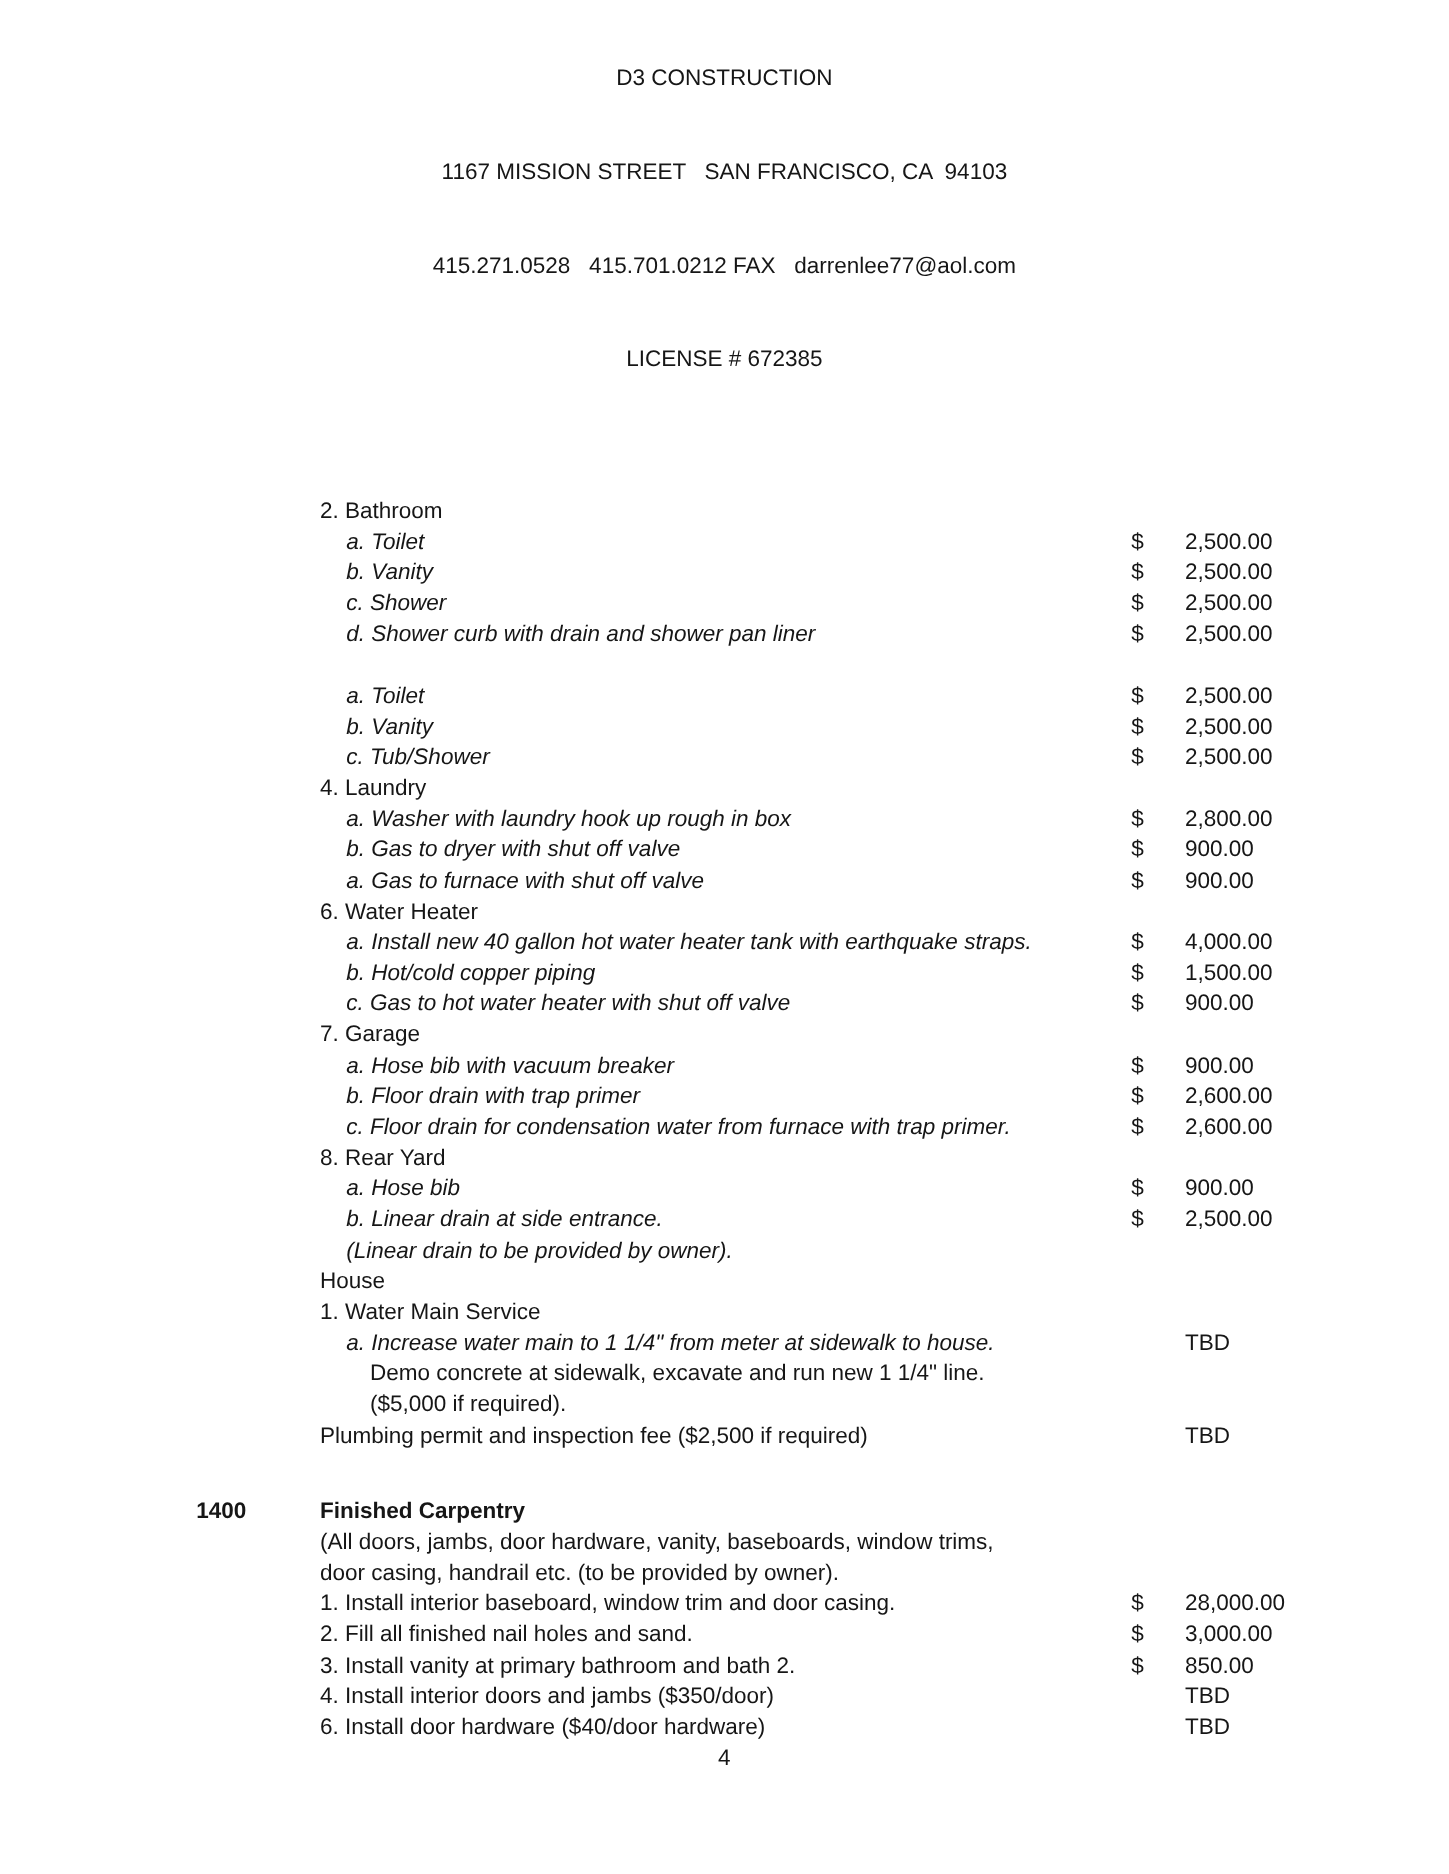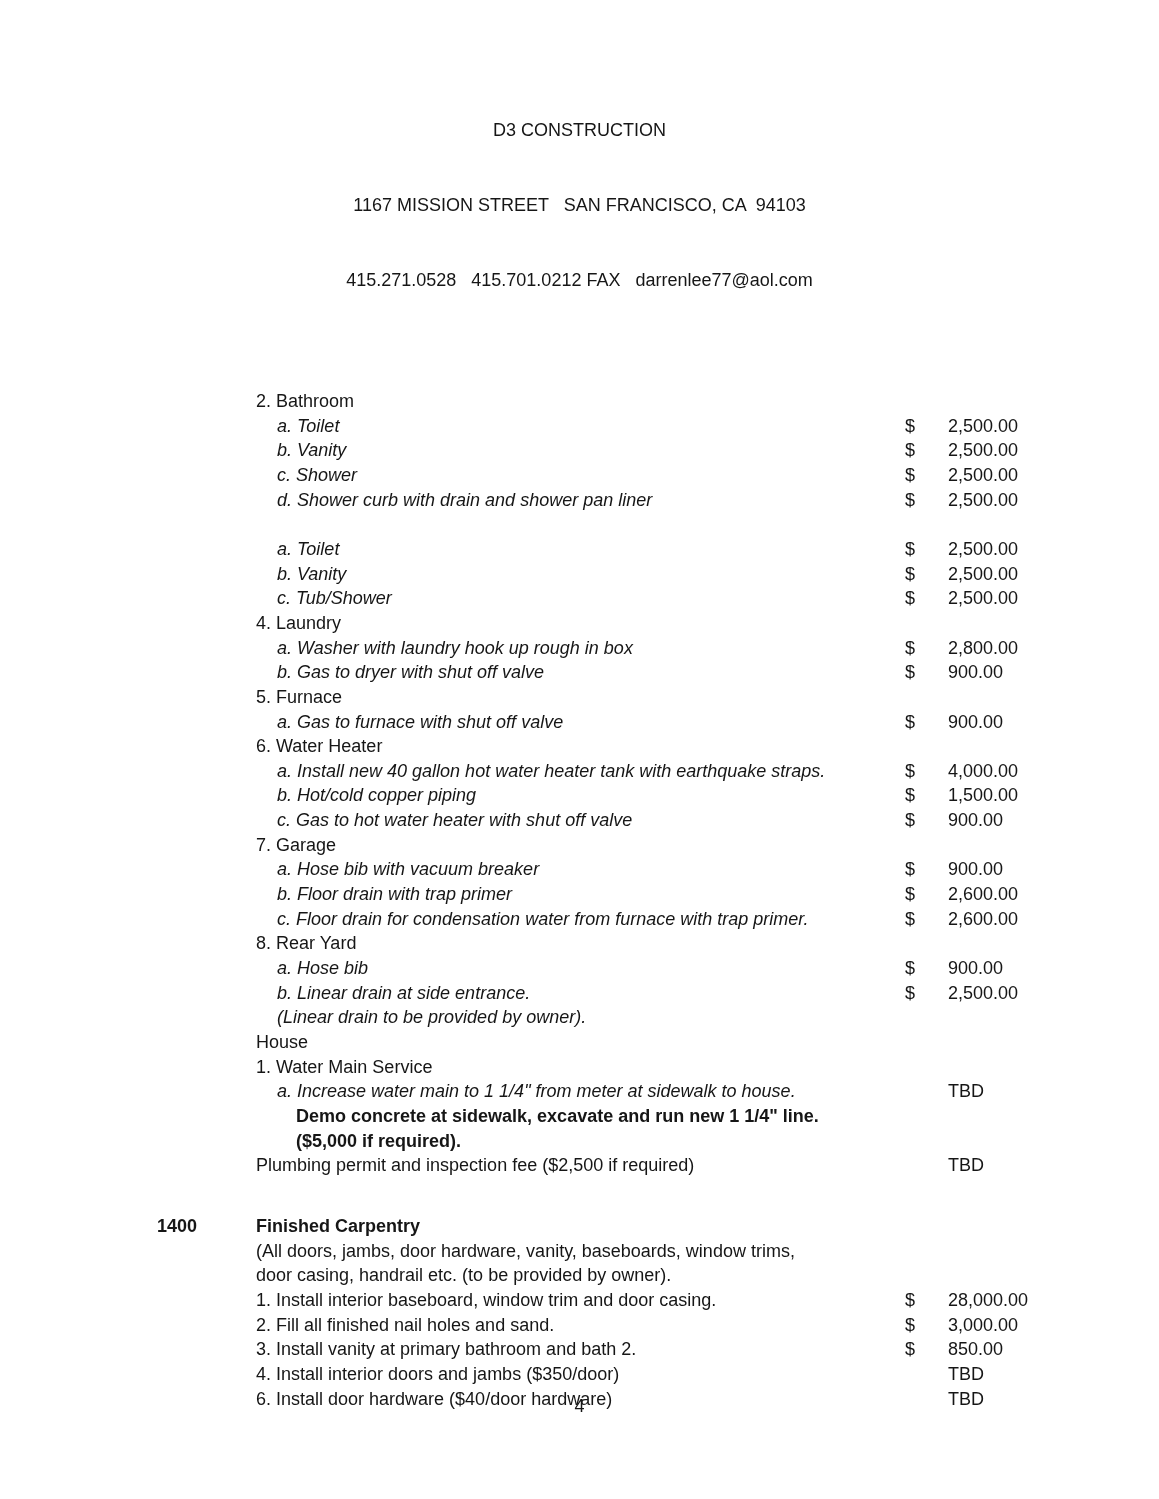--- a/index.html
+++ b/index.html
@@ -11,21 +11,20 @@
     position: relative;
     width: 1159px;
     height: 1499px;
     background: #ffffff;
     color: #161616;
     font-family: "Liberation Sans", "DejaVu Sans", sans-serif;
     font-size: 18px;
     overflow: hidden;
   }
   .letterhead {
-    padding-top: 68px;
     text-align: center;
     line-height: 25px;
     white-space: pre;
   }
   .estimate-lines {
     margin-top: 46px;
   }
   .row {
     display: grid;
     grid-template-columns: 99px 1fr 43px 132px;
@@ -33,21 +32,21 @@
     width: 923px;
     line-height: 24.65px;
     min-height: 24.65px;
     white-space: pre;
   }
   .row.gap-before {
     margin-top: 36px;
   }
   .cell { display: block; }
   .cell.text.indent-1 { padding-left: 21px; font-style: italic; }
-  .cell.text.indent-2 { padding-left: 40px; font-weight: bold; }
+  .cell.text.indent-2 { padding-left: 40px; }
   .cell.currency { text-align: left; }
   .cell.amount  { text-align: left; }
   .bold { font-weight: bold; }
   .underline { }
   .page-footer {
     position: absolute;
     top: 1394px;
     left: 0;
     width: 100%;
     text-align: center;
@@ -56,36 +55,36 @@
 </style>
 </head>
 <body>
 
 <div class="page">
 
   <header class="letterhead">
     <div>D3 CONSTRUCTION</div>
     <div>1167 MISSION STREET   SAN FRANCISCO, CA  94103</div>
     <div>415.271.0528   415.701.0212 FAX   darrenlee77@aol.com</div>
+    <div>LICENSE # 672385</div>
   </header>
 
   <main class="estimate-lines">
       <div class="row"><span class="cell code"></span><span class="cell text indent-0">2. Bathroom</span><span class="cell currency"></span><span class="cell amount"></span></div>
       <div class="row"><span class="cell code"></span><span class="cell text indent-1">a. Toilet</span><span class="cell currency">$</span><span class="cell amount">2,500.00</span></div>
       <div class="row"><span class="cell code"></span><span class="cell text indent-1">b. Vanity</span><span class="cell currency">$</span><span class="cell amount">2,500.00</span></div>
       <div class="row"><span class="cell code"></span><span class="cell text indent-1">c. Shower</span><span class="cell currency">$</span><span class="cell amount">2,500.00</span></div>
       <div class="row"><span class="cell code"></span><span class="cell text indent-1">d. Shower curb with drain and shower pan liner</span><span class="cell currency">$</span><span class="cell amount">2,500.00</span></div>
       <div class="row"><span class="cell code"></span><span class="cell currency"></span><span class="cell amount"></span></div>
       <div class="row"><span class="cell code"></span><span class="cell text indent-1">a. Toilet</span><span class="cell currency">$</span><span class="cell amount">2,500.00</span></div>
       <div class="row"><span class="cell code"></span><span class="cell text indent-1">b. Vanity</span><span class="cell currency">$</span><span class="cell amount">2,500.00</span></div>
       <div class="row"><span class="cell code"></span><span class="cell text indent-1">c. Tub/Shower</span><span class="cell currency">$</span><span class="cell amount">2,500.00</span></div>
       <div class="row"><span class="cell code"></span><span class="cell text indent-0">4. Laundry</span><span class="cell currency"></span><span class="cell amount"></span></div>
       <div class="row"><span class="cell code"></span><span class="cell text indent-1">a. Washer with laundry hook up rough in box</span><span class="cell currency">$</span><span class="cell amount">2,800.00</span></div>
       <div class="row"><span class="cell code"></span><span class="cell text indent-1">b. Gas to dryer with shut off valve</span><span class="cell currency">$</span><span class="cell amount">900.00</span></div>
-      <div class="row"><span class="cell code"></span><span class="cell text indent-0">5. Furnace</span><span class="cell currency"></span><span class="cell amount"></span></div>
       <div class="row"><span class="cell code"></span><span class="cell text indent-1">a. Gas to furnace with shut off valve</span><span class="cell currency">$</span><span class="cell amount">900.00</span></div>
       <div class="row"><span class="cell code"></span><span class="cell text indent-0">6. Water Heater</span><span class="cell currency"></span><span class="cell amount"></span></div>
       <div class="row"><span class="cell code"></span><span class="cell text indent-1">a. Install new 40 gallon hot water heater tank with earthquake straps.</span><span class="cell currency">$</span><span class="cell amount">4,000.00</span></div>
       <div class="row"><span class="cell code"></span><span class="cell text indent-1">b. Hot/cold copper piping</span><span class="cell currency">$</span><span class="cell amount">1,500.00</span></div>
       <div class="row"><span class="cell code"></span><span class="cell text indent-1">c. Gas to hot water heater with shut off valve</span><span class="cell currency">$</span><span class="cell amount">900.00</span></div>
       <div class="row"><span class="cell code"></span><span class="cell text indent-0">7. Garage</span><span class="cell currency"></span><span class="cell amount"></span></div>
       <div class="row"><span class="cell code"></span><span class="cell text indent-1">a. Hose bib with vacuum breaker</span><span class="cell currency">$</span><span class="cell amount">900.00</span></div>
       <div class="row"><span class="cell code"></span><span class="cell text indent-1">b. Floor drain with trap primer</span><span class="cell currency">$</span><span class="cell amount">2,600.00</span></div>
       <div class="row"><span class="cell code"></span><span class="cell text indent-1">c. Floor drain for condensation water from furnace with trap primer.</span><span class="cell currency">$</span><span class="cell amount">2,600.00</span></div>
       <div class="row"><span class="cell code"></span><span class="cell text indent-0">8. Rear Yard</span><span class="cell currency"></span><span class="cell amount"></span></div>

